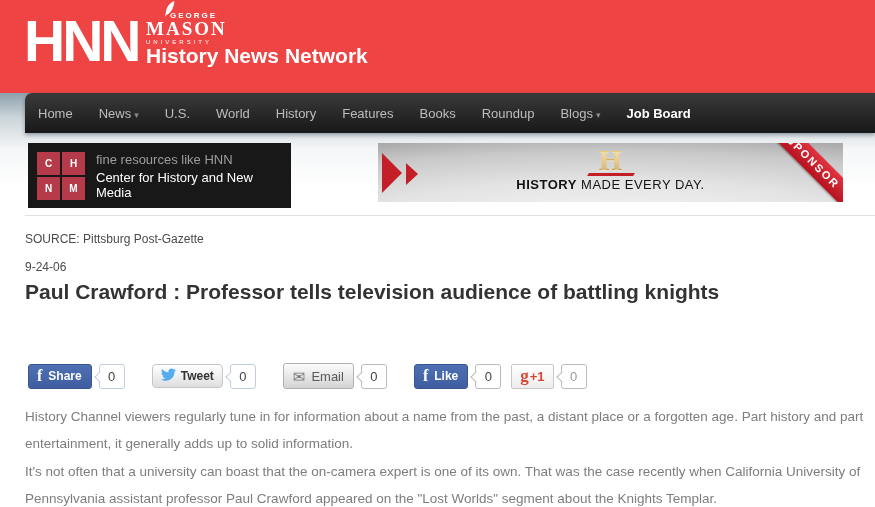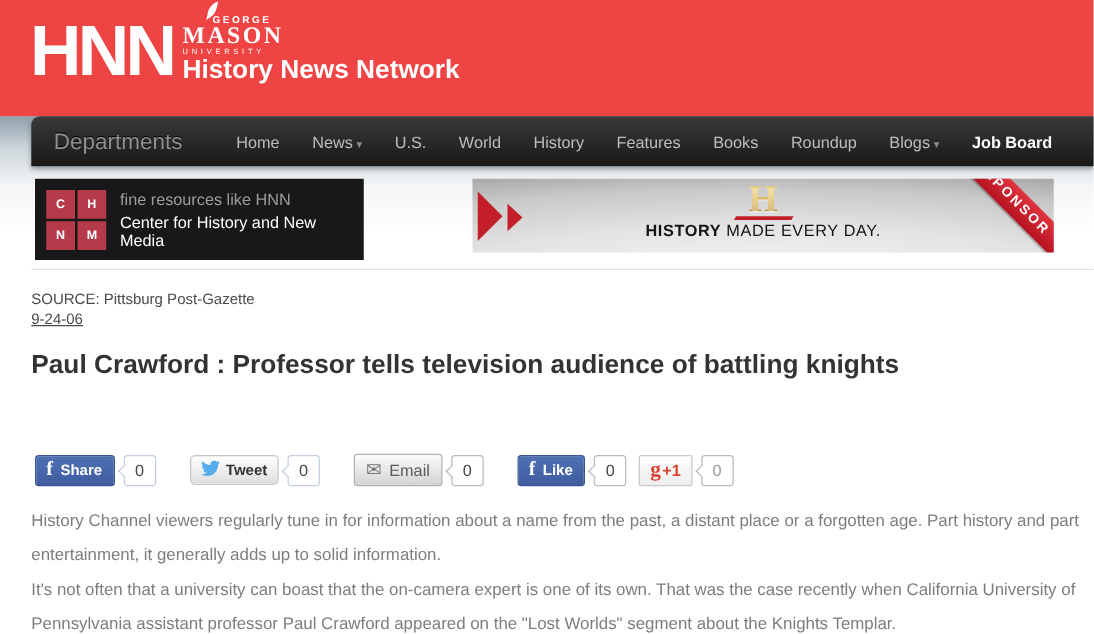--- a/index.html
+++ b/index.html
@@ -85,21 +85,21 @@
     transform:rotate(45deg);
     color:#fff; font-size:11px; font-weight:bold; letter-spacing:2px;
     text-align:center; line-height:21px; box-shadow:0 1px 2px rgba(0,0,0,.4);
   }
 
   
   .divider { position:absolute; top:215px; left:25px; width:850px; height:1px; background:#e1e1e1; }
 
   
   .source-line { position:absolute; top:232px; left:25px; font-size:12px; color:#4a4a4a; }
-  .date-line   { position:absolute; top:248px; left:25px; font-size:12px; color:#4a4a4a;text-decoration:underline; }
+  .date-line   { position:absolute; top:260px; left:25px; font-size:12px; color:#4a4a4a; }
   .headline    { position:absolute; top:280px; left:25px; width:840px; font-size:21px; font-weight:bold; color:#333; }
   .para { position:absolute; left:25px; width:843px; font-size:13.5px; color:#7d7d7d; line-height:27px; }
   .para-1 { top:403px; }
   .para-2 { top:458px; }
 
   
   .social-row { position:absolute; top:363px; left:28px; display:flex; align-items:center; z-index:2; }
   .social-group { display:flex; align-items:center; margin-right:27px; }
   .social-group.tight { margin-right:10px; }
 
@@ -155,21 +155,20 @@
         </svg>
     </span>
     <div class="gmu-george">GEORGE</div>
     <div class="gmu-mason">MASON</div>
     <div class="gmu-univ">UNIVERSITY</div>
   </div>
   <div class="site-title">History News Network</div>
 </div>
 
 <div class="nav">
-  <div class="departments">Departments</div>
   <span class="nav-item">Home</span>
   <span class="nav-item"><span>News</span><span class="drop-arrow">▾</span></span>
   <span class="nav-item">U.S.</span>
   <span class="nav-item">World</span>
   <span class="nav-item">History</span>
   <span class="nav-item">Features</span>
   <span class="nav-item">Books</span>
   <span class="nav-item">Roundup</span>
   <span class="nav-item"><span>Blogs</span><span class="drop-arrow">▾</span></span>
   <span class="nav-item highlight">Job Board</span>

